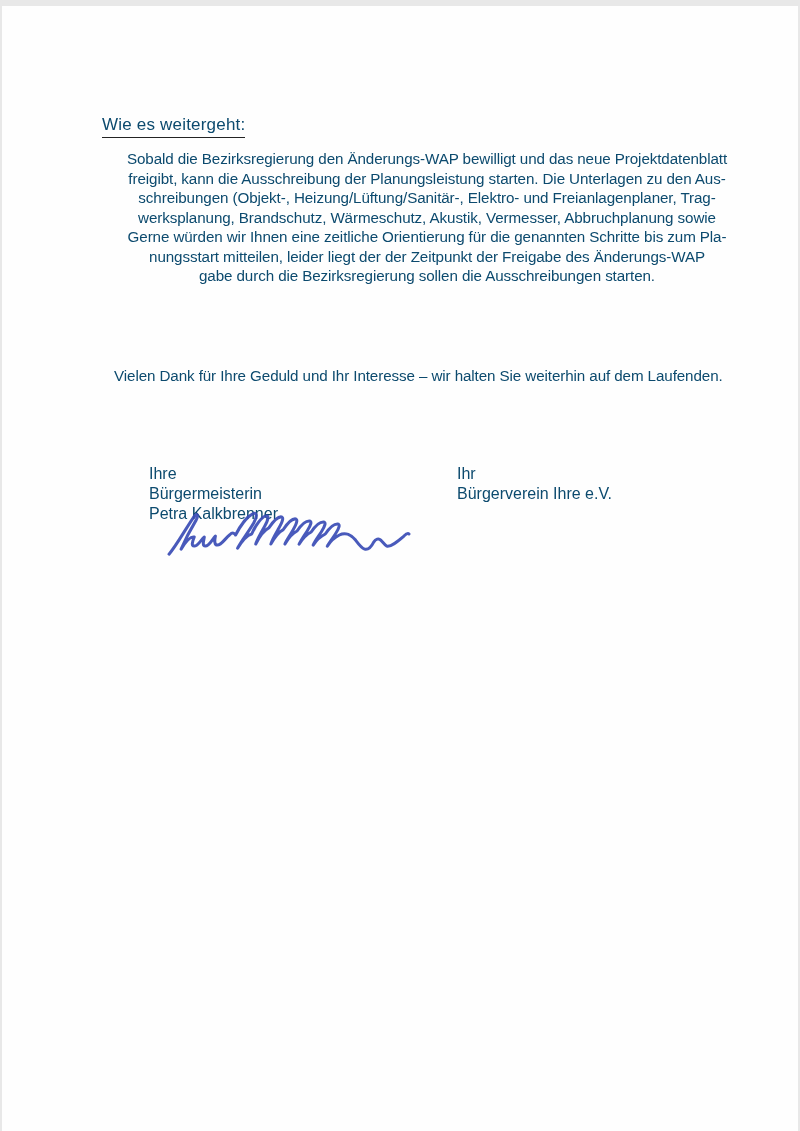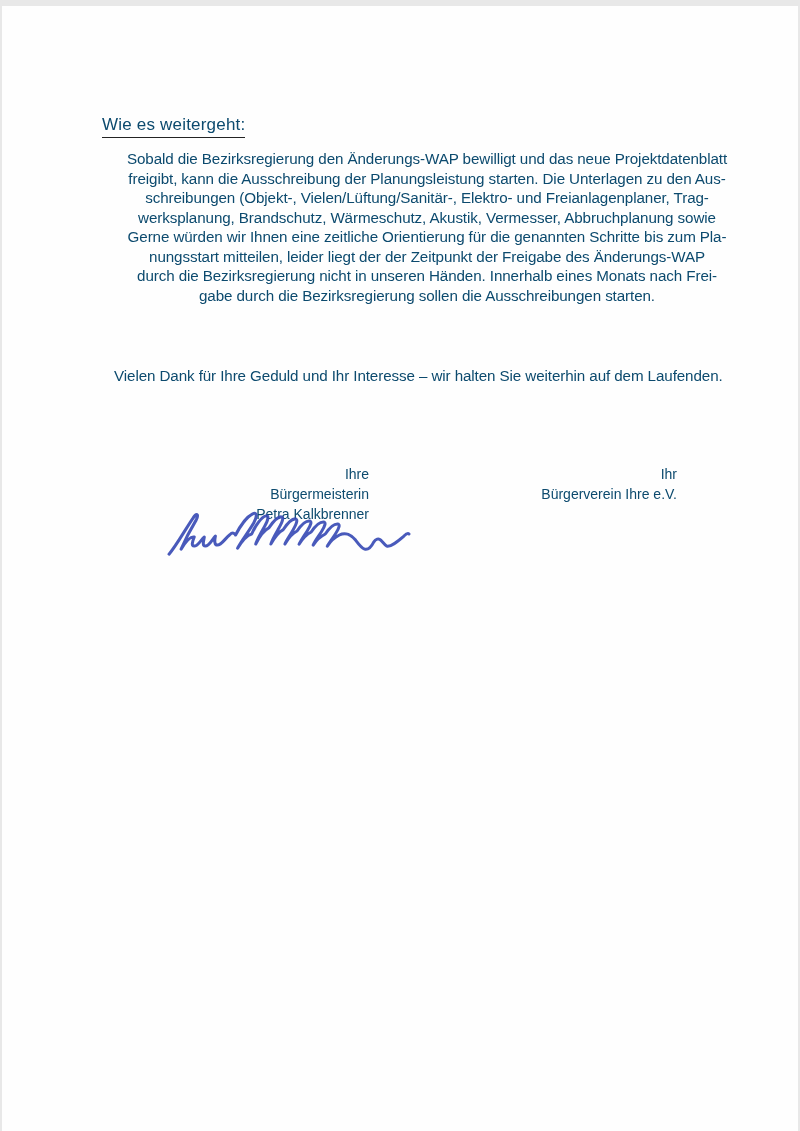--- a/index.html
+++ b/index.html
@@ -45,22 +45,22 @@
     left: 112px;
     top: 361px;
     font-size: 15.2px;
     letter-spacing: -0.1px;
     white-space: nowrap;
   }
   .signatory {
     position: absolute;
     top: 458px;
     width: 220px;
-    text-align: right;
-    font-size: 14px;
+    text-align: left;
+    font-size: 16px;
     line-height: 20px;
   }
   .signatory.left  { left: 147px; }
   .signatory.right { left: 455px; }
   .signature-svg {
     position: absolute;
     left: 164px;
     top: 501px;
     width: 246px;
     height: 52px;
@@ -71,25 +71,24 @@
 
 <div class="page">
 
   <div class="heading">
     <span>Wie es weitergeht:</span>
   </div>
 
   <div class="body-block">
     <div class="body-line">Sobald die Bezirksregierung den Änderungs-WAP bewilligt und das neue Projektdatenblatt</div>
     <div class="body-line">freigibt, kann die Ausschreibung der Planungsleistung starten. Die Unterlagen zu den Aus-</div>
-    <div class="body-line">schreibungen (Objekt-, Vielen/Lüftung/Sanitär-, Elektro- und Freianlagenplaner, Trag-</div>
+    <div class="body-line">schreibungen (Objekt-, Heizung/Lüftung/Sanitär-, Elektro- und Freianlagenplaner, Trag-</div>
     <div class="body-line">werksplanung, Brandschutz, Wärmeschutz, Akustik, Vermesser, Abbruchplanung sowie</div>
     <div class="body-line">Gerne würden wir Ihnen eine zeitliche Orientierung für die genannten Schritte bis zum Pla-</div>
     <div class="body-line">nungsstart mitteilen, leider liegt der der Zeitpunkt der Freigabe des Änderungs-WAP</div>
-    <div class="body-line">durch die Bezirksregierung nicht in unseren Händen. Innerhalb eines Monats nach Frei-</div>
     <div class="body-line">gabe durch die Bezirksregierung sollen die Ausschreibungen starten.</div>
   </div>
 
   <div class="closing-line">Vielen Dank für Ihre Geduld und Ihr Interesse – wir halten Sie weiterhin auf dem Laufenden.</div>
 
   <div class="signatory left">
     <div>Ihre</div>
     <div>Bürgermeisterin</div>
     <div>Petra Kalkbrenner</div>
   </div>

